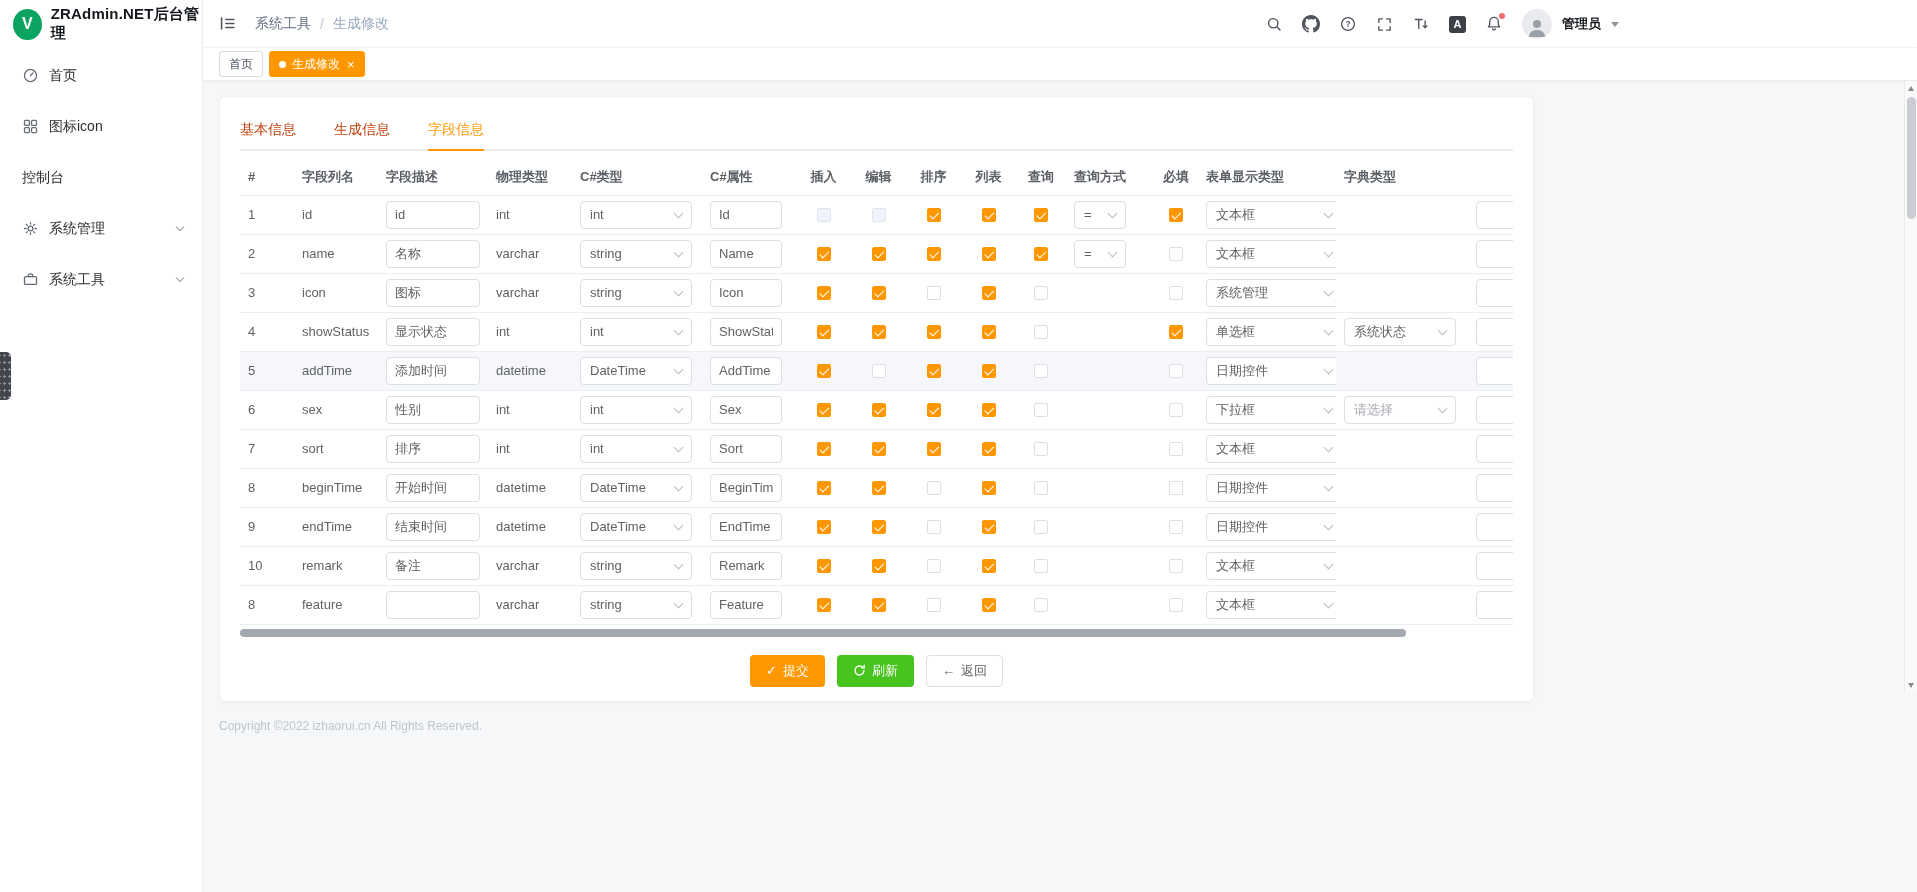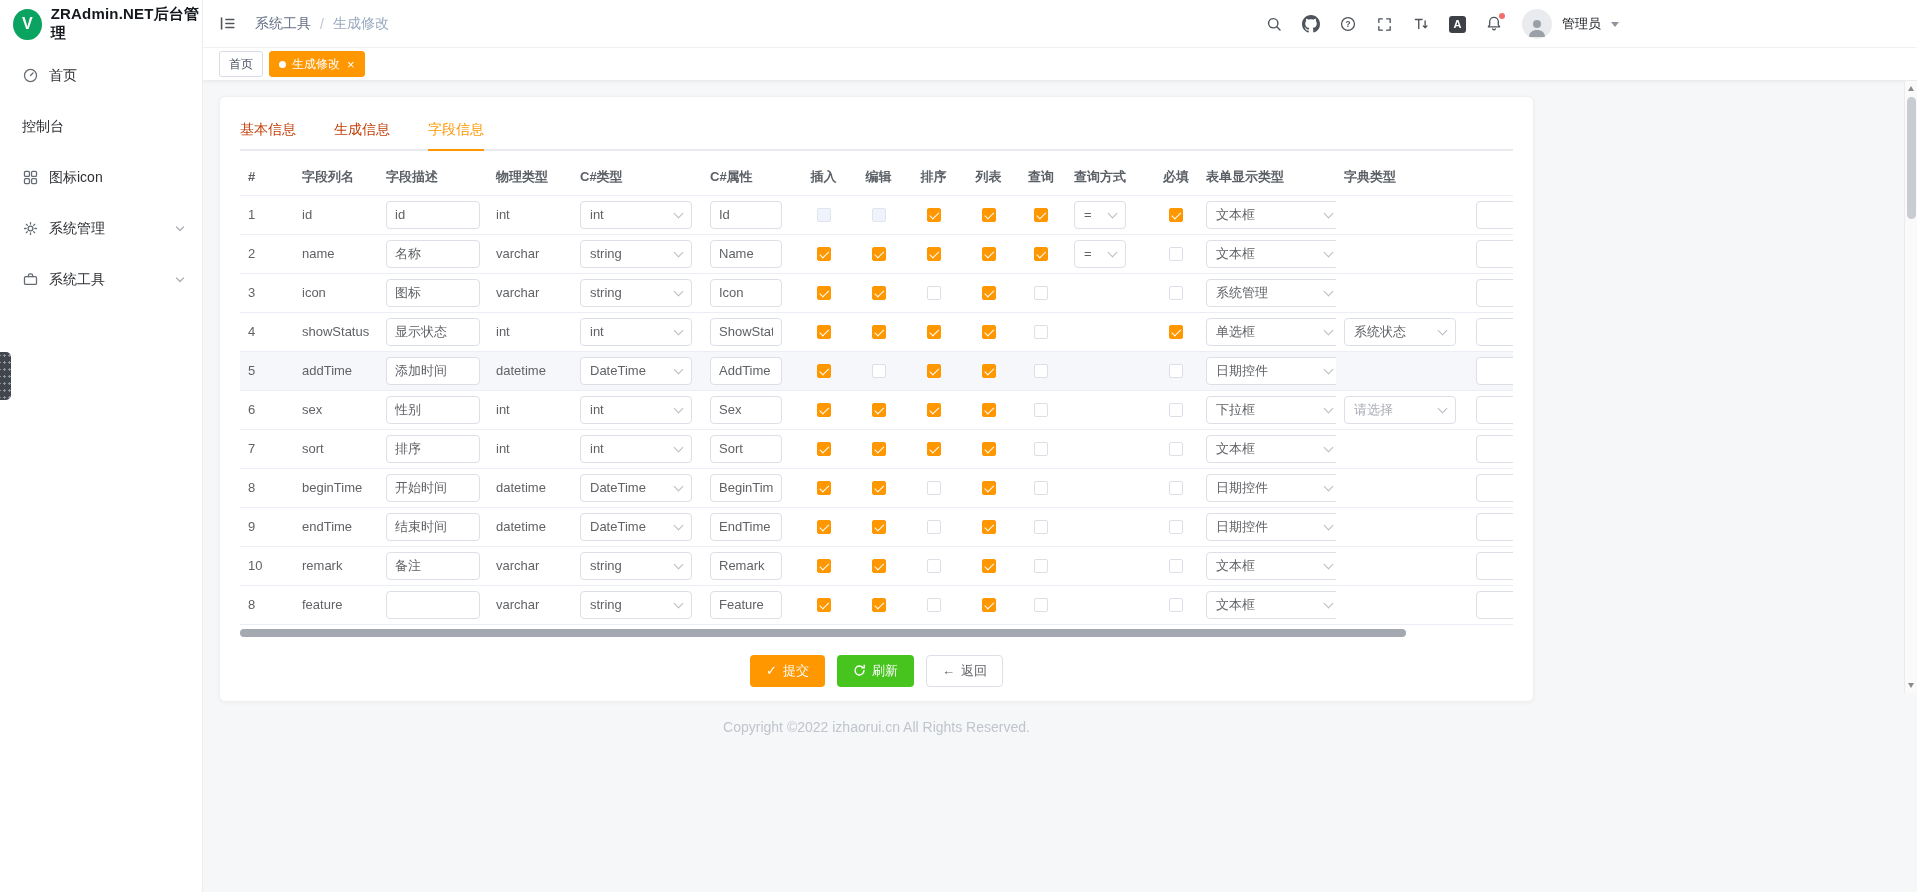--- a/index.html
+++ b/index.html
@@ -38,21 +38,21 @@
   .bc1{color:#667085;cursor:pointer;}
   .bc-sep{color:#c0c4cc;margin:0 9px;}
   .bc2{color:#97a8be;}
   .hdr-right{position:absolute;left:1062px;top:0;height:48px;display:flex;align-items:center;gap:19px;}
   .hicon{color:#4f545c;display:flex;align-items:center;cursor:pointer;position:relative;}
   .tr-box{width:17px;height:17px;background:#3d4046;border-radius:3px;color:#fff;font-size:11px;
           font-weight:bold;display:flex;align-items:center;justify-content:center;}
   .bell .dot{position:absolute;top:-2px;right:-2px;width:6px;height:6px;border-radius:50%;background:#f56c6c;}
   .avatar{width:30px;height:30px;border-radius:50%;background:#e9ebee;display:flex;align-items:flex-end;
           justify-content:center;overflow:hidden;cursor:pointer;}
-  .uname{font-size:13px;color:#15181d;font-weight:normal;margin-left:-9px;cursor:pointer;}
+  .uname{font-size:13px;color:#15181d;font-weight:bold;margin-left:-9px;cursor:pointer;}
   .caret{width:0;height:0;border-left:4.5px solid transparent;border-right:4.5px solid transparent;
          border-top:5px solid #8f959e;margin-left:-9px;cursor:pointer;}
 
   
   .tagsbar{height:33px;background:#fff;border-bottom:1px solid #ececec;display:flex;align-items:center;
            padding-left:16px;gap:6px;box-shadow:0 1px 3px rgba(0,0,0,.05);flex-shrink:0;z-index:2;}
   .tag{height:26px;display:inline-flex;align-items:center;padding:0 9px;border:1px solid #d8dce5;
        background:#fff;color:#495060;font-size:12px;border-radius:3px;cursor:pointer;gap:6px;}
   .tag.active{background:var(--accent);border-color:var(--accent);color:#fff;}
   .tag-dot{width:7px;height:7px;border-radius:50%;background:#fff;}
@@ -99,21 +99,21 @@
   .hscroll-thumb{position:absolute;left:0;top:0;height:8px;width:1166px;background:#a4a8b0;
                  border-radius:4px;cursor:pointer;}
 
   .actions{display:flex;justify-content:center;gap:12px;margin-top:18px;}
   .btn{height:32px;border-radius:4px;font-size:13px;padding:0 15px;display:inline-flex;
        align-items:center;gap:6px;border:1px solid transparent;cursor:pointer;font-family:inherit;}
   .btn-submit{background:var(--accent);color:#fff;}
   .btn-refresh{background:var(--success);color:#fff;}
   .btn-back{background:#fff;border-color:var(--bd);color:var(--txt);}
 
-  .footer{width:1315px;margin-left:16px;text-align:center;margin-top:17px;font-size:14px;color:#c0c4cc;}
+  .footer{width:1315px;margin-left:16px;margin-top:17px;font-size:12px;color:#c0c4cc;}
 
   
   .vscroll{position:absolute;right:0;top:81px;width:13px;height:612px;background:#fafafa;
            border-left:1px solid #ebebeb;z-index:10;}
   .vs-arrow{position:absolute;left:0;width:12px;height:13px;display:flex;align-items:center;
             justify-content:center;cursor:pointer;}
   .vs-up{top:1px;}.vs-down{bottom:1px;}
   .tri-up{width:0;height:0;border-left:3.5px solid transparent;border-right:3.5px solid transparent;
           border-bottom:5px solid #8a8a8a;}
   .tri-down{width:0;height:0;border-left:3.5px solid transparent;border-right:3.5px solid transparent;
@@ -133,30 +133,30 @@
     </div>
     <nav class="menu">
       <div class="menu-item">
         <svg class="mi" width="17" height="17" viewBox="0 0 24 24" fill="none" stroke="currentColor" stroke-width="1.8" stroke-linecap="round">
             <circle cx="12" cy="12" r="8.5"></circle>
             <path d="M12 12l3.6-3.6"></path>
           </svg>
         <span class="menu-label">首页</span>
       </div>
       <div class="menu-item">
-        <span class="menu-label">控制台</span>
-      </div>
-      <div class="menu-item">
         <svg class="mi" width="17" height="17" viewBox="0 0 24 24" fill="none" stroke="currentColor" stroke-width="1.8">
             <rect x="3.5" y="3.5" width="7" height="7" rx="1.5"></rect>
             <rect x="13.5" y="3.5" width="7" height="7" rx="1.5"></rect>
             <rect x="3.5" y="13.5" width="7" height="7" rx="1.5"></rect>
             <rect x="13.5" y="13.5" width="7" height="7" rx="1.5"></rect>
           </svg>
         <span class="menu-label">图标icon</span>
+      </div>
+      <div class="menu-item">
+        <span class="menu-label">控制台</span>
       </div>
       <div class="menu-item">
         <svg class="mi" width="17" height="17" viewBox="0 0 24 24" fill="none" stroke="currentColor" stroke-width="1.8" stroke-linecap="round">
             <circle cx="12" cy="12" r="3.4"></circle>
             <path d="M12 3.6v2.2M12 18.2v2.2M3.6 12h2.2M18.2 12h2.2M6.1 6.1l1.5 1.5M16.4 16.4l1.5 1.5M17.9 6.1l-1.5 1.5M7.6 16.4l-1.5 1.5"></path>
           </svg>
         <span class="menu-label">系统管理</span>
         <svg class="grp-arrow" width="12" height="12" viewBox="0 0 12 12" fill="none" stroke="currentColor" stroke-width="1.4" stroke-linecap="round" stroke-linejoin="round">
             <polyline points="2.5 4 6 7.5 9.5 4"></polyline>
           </svg>

